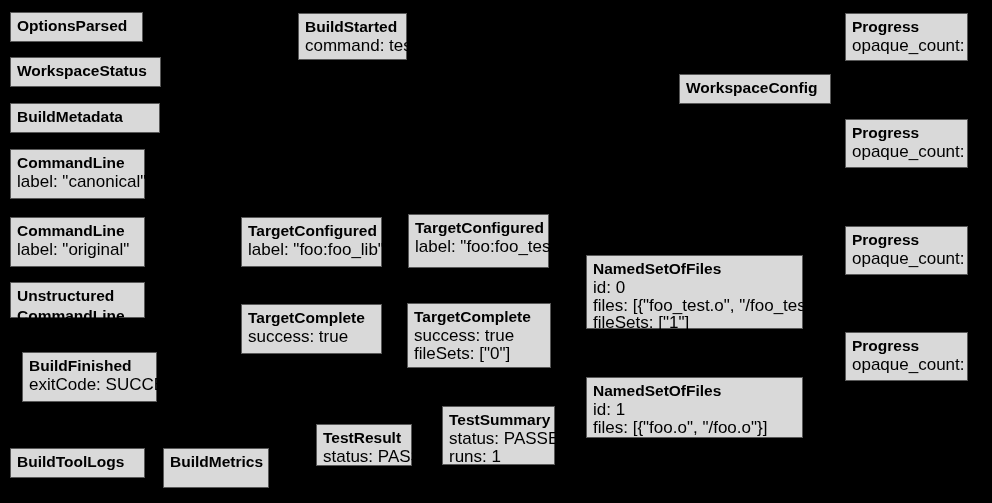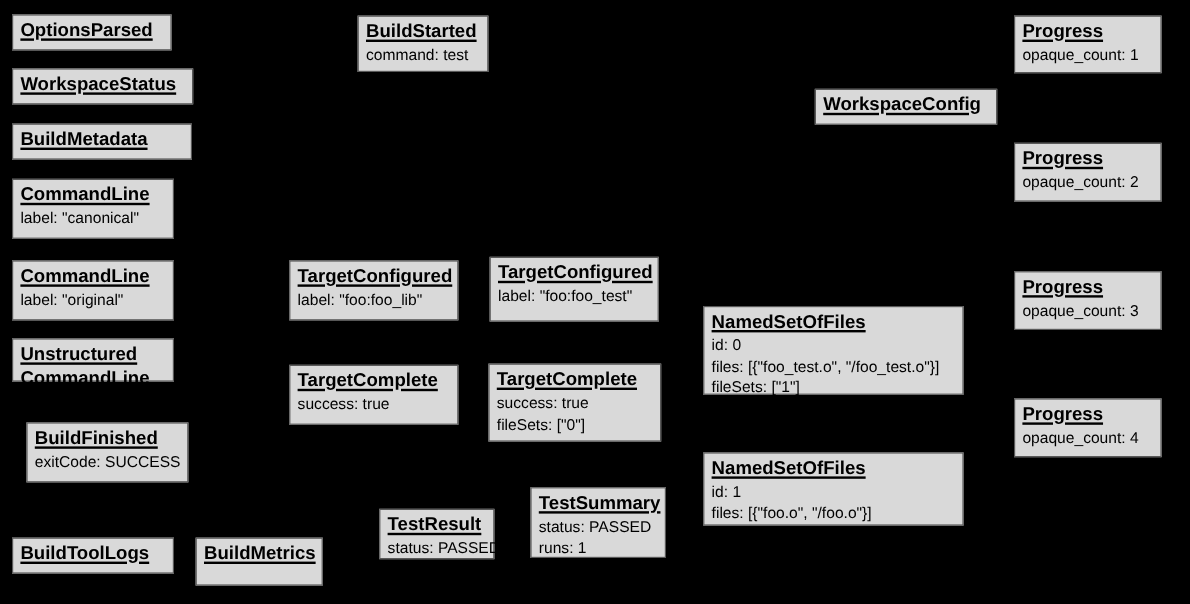--- a/index.html
+++ b/index.html
@@ -21,27 +21,26 @@
     background: #d9d9d9;
     border: 1px solid #595959;
     color: #000000;
     padding: 3px 6px 2px 6px;
     overflow: visible;
   }
   .t {
     font-size: 15.5px;
     font-weight: bold;
     line-height: 20px;
-    text-decoration: underline;
     text-decoration-thickness: 2px;
     text-underline-offset: 2px;
     white-space: pre-line;
   }
   .l {
-    font-size: 13px;
+    font-size: 17px;
     line-height: 17.5px;
     white-space: nowrap;
   }
 </style>
 </head>
 <body>
 
 <div id="canvas">
 
   <div class="node" style="left:10px;top:12px;width:133px;height:30px">

